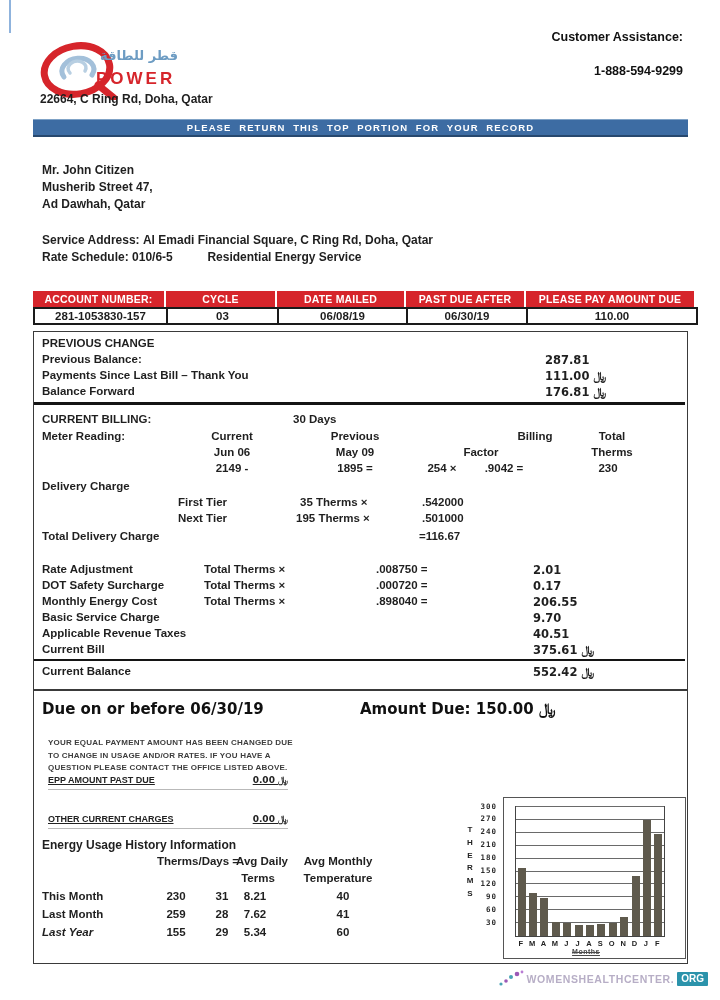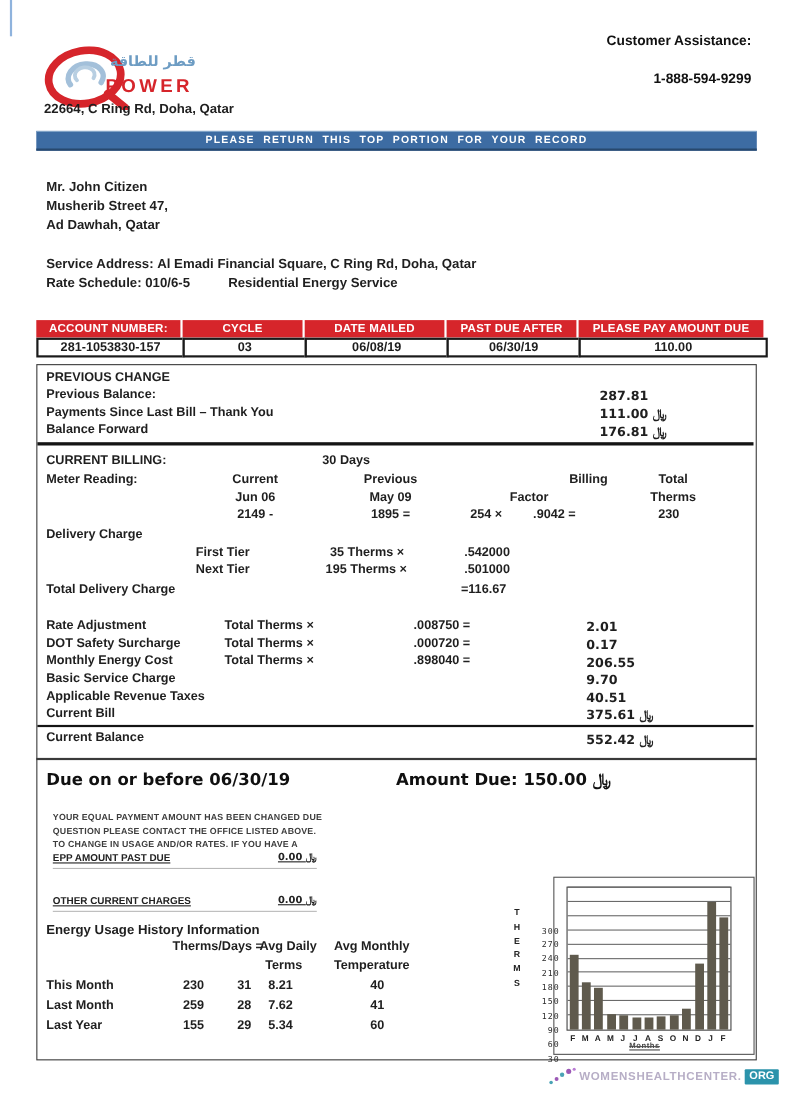--- a/index.html
+++ b/index.html
@@ -31,22 +31,22 @@
           color:#3d3d3d;line-height:12.5px;letter-spacing:0.2px;}
   .epprow{position:absolute;left:48px;width:240px;display:flex;justify-content:space-between;
           font-size:9px;font-weight:700;color:#222;height:14px;text-decoration:underline;}
   .epprow.u{border-bottom:1px solid #b9b9b9;}
   
   .chartbox{position:absolute;left:503px;top:797px;width:183px;height:162px;border:1px solid #555;box-sizing:border-box;}
   #plot{position:absolute;left:515px;top:806px;width:148px;height:129px;border:1px solid #444;box-sizing:content-box;}
   .gridline{position:absolute;left:0;width:100%;height:1px;background:#6a6a6a;}
   .bar{position:absolute;bottom:0;width:8px;background:#5f5a4d;}
   #yticks{position:absolute;left:478px;top:806px;width:33px;height:129px;}
-  .ytick{position:absolute;right:2px;font-size:7.5px;font-weight:400;color:#2b2b2b;
-         font-family:"DejaVu Sans Mono",monospace;letter-spacing:1px;margin-top:40px;}
+  .ytick{position:absolute;right:14px;font-size:7.5px;font-weight:700;color:#2b2b2b;
+         font-family:"DejaVu Sans Mono",monospace;letter-spacing:1px;}
   #xlabels{position:absolute;left:515px;top:939px;width:148px;height:12px;}
   .xlab{position:absolute;transform:translateX(-50%);font-size:7.5px;font-weight:700;color:#222;}
   #ylabel-letters{position:absolute;left:464px;top:824px;width:12px;text-align:center;
          font-size:8px;font-weight:700;color:#222;line-height:12.8px;display:flex;
          flex-direction:column;align-items:center;}
   .months{position:absolute;left:586px;top:948px;transform:translateX(-50%);font-size:7px;
           font-weight:700;color:#4a4a4a;text-decoration:line-through underline;letter-spacing:0.5px;}
   
   .wm{position:absolute;right:12px;top:970px;display:flex;align-items:center;gap:3px;}
   .wm .site{font-size:10.5px;letter-spacing:0.6px;color:#b7aec6;font-weight:600;}
@@ -178,22 +178,22 @@
   <div class="t" style="left:42px;top:665px;">Current Balance</div>
   <div class="t light riyal" style="left:533px;top:665px;">552.42 ﷼</div>
 
   <div class="box" style="left:33px;top:689px;width:653px;height:273px;"></div>
 
   <div class="t big riyal" style="left:42px;top:700px;">Due on or before 06/30/19</div>
   <div class="t big riyal" style="left:360px;top:700px;">Amount Due: 150.00 ﷼</div>
 
   <div class="notice">
     <div>YOUR EQUAL PAYMENT AMOUNT HAS BEEN CHANGED DUE</div>
+    <div>TO CHANGE IN USAGE AND/OR RATES. IF YOU HAVE A</div>
     <div>QUESTION PLEASE CONTACT THE OFFICE LISTED ABOVE.</div>
-    <div>TO CHANGE IN USAGE AND/OR RATES. IF YOU HAVE A</div>
   </div>
 
   <div class="epprow u" style="top:775px;">
     <span>EPP AMOUNT PAST DUE</span>
     <span class="riyal">0.00 ﷼</span>
   </div>
   <div class="epprow u" style="top:814px;">
     <span>OTHER CURRENT CHARGES</span>
     <span class="riyal">0.00 ﷼</span>
   </div>
@@ -210,21 +210,21 @@
   <div class="t light c" style="left:222px;top:890px;">31</div>
   <div class="t light c" style="left:255px;top:890px;">8.21</div>
   <div class="t light c" style="left:343px;top:890px;">40</div>
 
   <div class="t light" style="left:42px;top:908px;">Last Month</div>
   <div class="t light c" style="left:176px;top:908px;">259</div>
   <div class="t light c" style="left:222px;top:908px;">28</div>
   <div class="t light c" style="left:255px;top:908px;">7.62</div>
   <div class="t light c" style="left:343px;top:908px;">41</div>
 
-  <div class="t light" style="left:42px;top:926px;">Last Year</div>
+  <div class="t light" style="left:42px;top:926px;font-style:italic;">Last Year</div>
   <div class="t light c" style="left:176px;top:926px;">155</div>
   <div class="t light c" style="left:222px;top:926px;">29</div>
   <div class="t light c" style="left:255px;top:926px;">5.34</div>
   <div class="t light c" style="left:343px;top:926px;">60</div>
 
   <div id="ylabel-letters">
       <span>T</span>
       <span>H</span>
       <span>E</span>
       <span>R</span>

